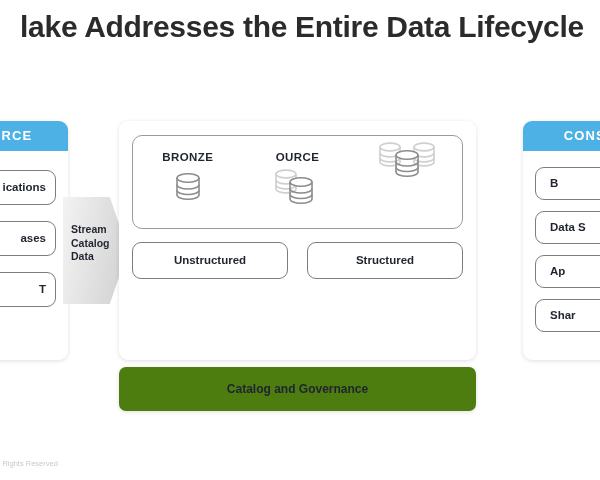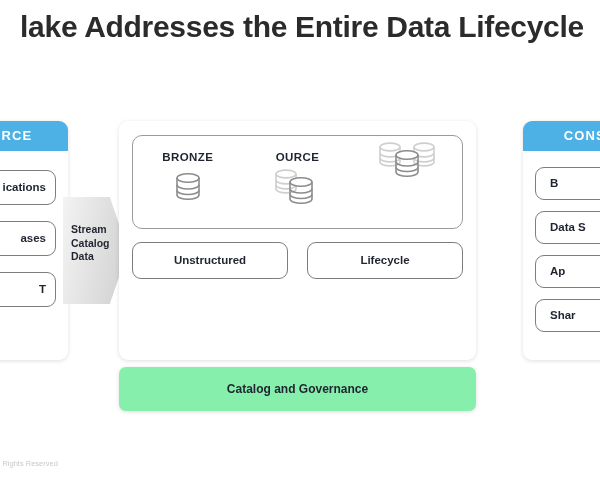--- a/index.html
+++ b/index.html
@@ -184,21 +184,21 @@
     line-height: 35px;
   }
 
   
   #catalog-card {
     position: absolute;
     left: 119px;
     top: 367px;
     width: 357px;
     height: 44px;
-    background: #86efac;
+    background: #4d7c0f;
     border-radius: 7px;
     box-shadow: 0 1px 4px rgba(0,0,0,0.13);
     line-height: 44px;
     text-align: center;
     font-size: 12px;
     font-weight: bold;
     color: #1f2430;
   }
 
   
@@ -297,21 +297,21 @@
               <path d="M24 25.2 a11 4.3 0 0 0 22 0"></path>
             </g>
           </svg>
         </div>
       </div>
 
     </div>
 
     <div id="struct-row">
       <div class="pill">Unstructured</div>
-      <div class="pill">Lifecycle</div>
+      <div class="pill">Structured</div>
     </div>
 
   </div>
 </div>
 
 <div id="catalog-card">Catalog and Governance</div>
 
 <div class="panel" id="panel-consumption">
   <div class="panel-header">CONSU</div>
   <div class="panel-body">

